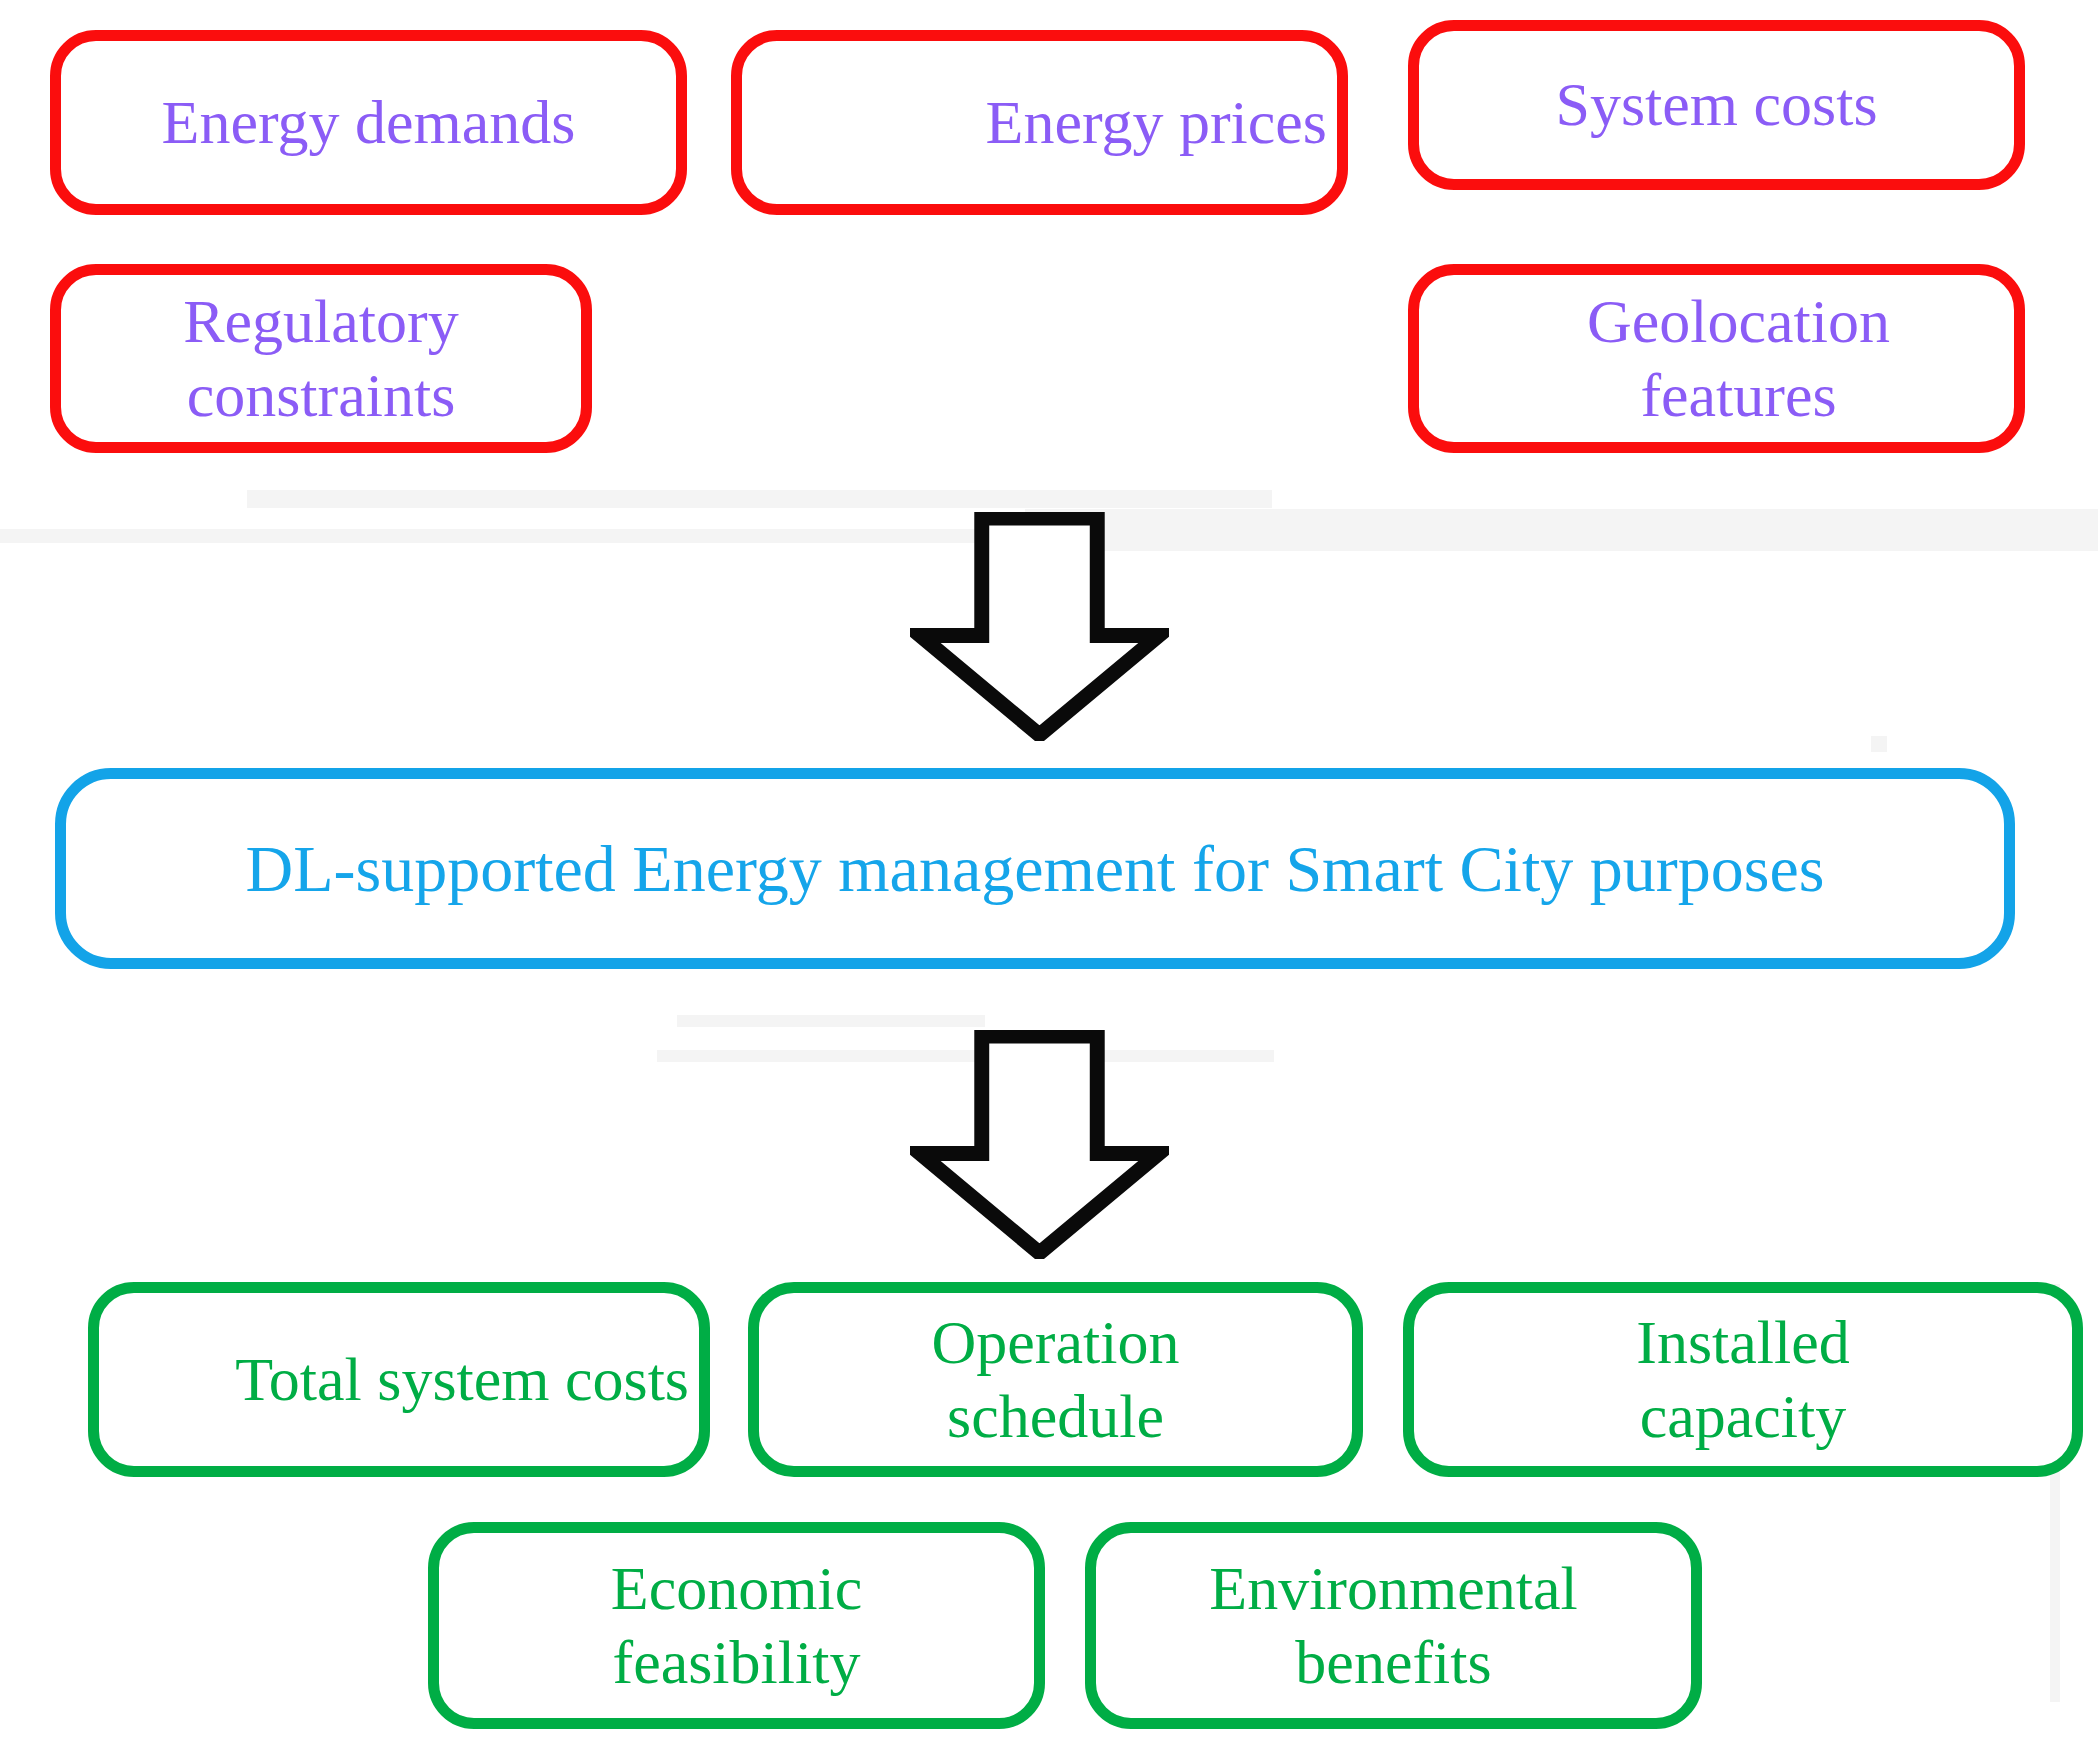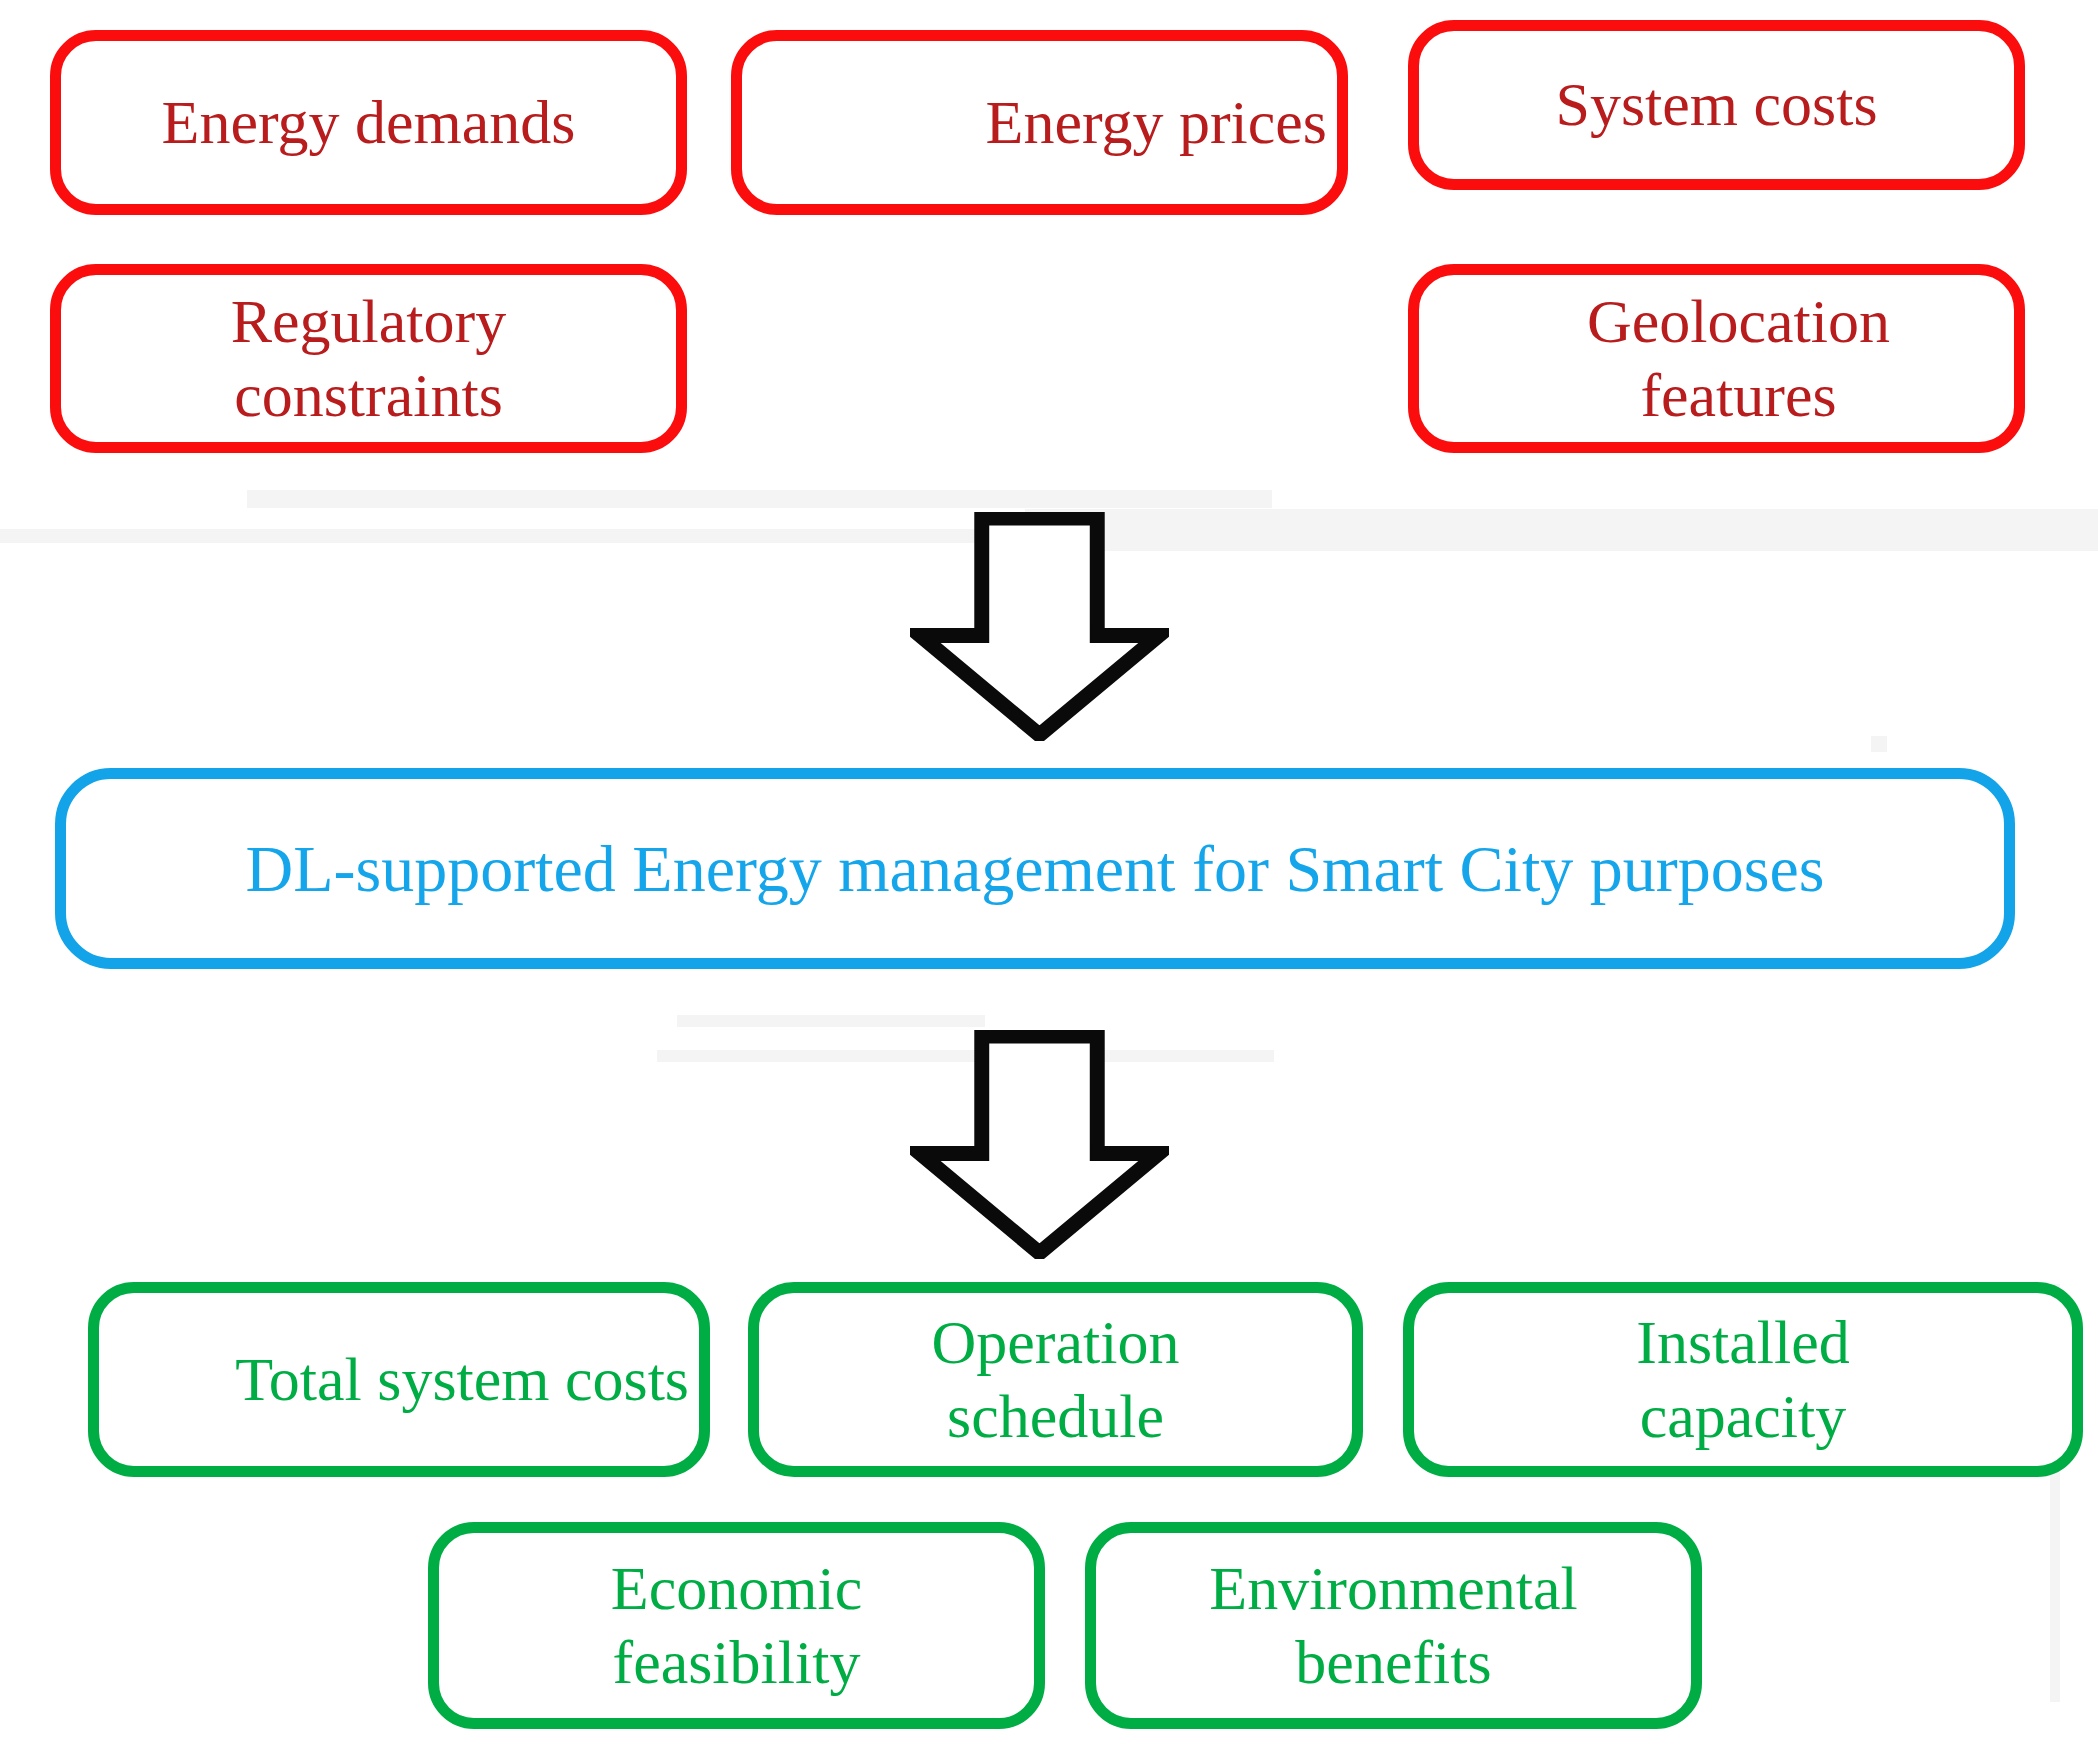--- a/index.html
+++ b/index.html
@@ -34,21 +34,21 @@
     justify-content: center;
     text-align: center;
     border-style: solid;
     border-radius: 46px;
     line-height: 1.18;
     white-space: pre-line;
   }
 
   .node.red {
     border-color: #fb0d0d;
-    color: #b91c1c;
+    color: #8b5cf6;
     border-width: 11px;
   }
   .node.blue {
     border-color: #13a3e8;
     color: #15a5ea;
     border-width: 11px;
     border-radius: 56px;
   }
   .node.green {
     border-color: #00ad45;
@@ -88,21 +88,21 @@
   </div>
 
   <div class="node red t-lg" style="left:731px; top:30px; width:617px; height:185px;justify-content:flex-end;">
     <span class="label">Energy prices</span>
   </div>
 
   <div class="node red t-lg" style="left:1408px; top:20px; width:617px; height:170px;">
     <span class="label">System costs</span>
   </div>
 
-  <div class="node red t-lg" style="left:50px; top:264px; width:637px; height:189px;">
+  <div class="node red t-lg" style="left:50px; top:264px; width:542px; height:189px;">
     <span class="label">Regulatory
 constraints</span>
   </div>
 
 
   <div class="node red t-lg" style="left:1408px; top:264px; width:617px; height:189px;padding-left:44px;">
     <span class="label">Geolocation
 features</span>
   </div>
 

